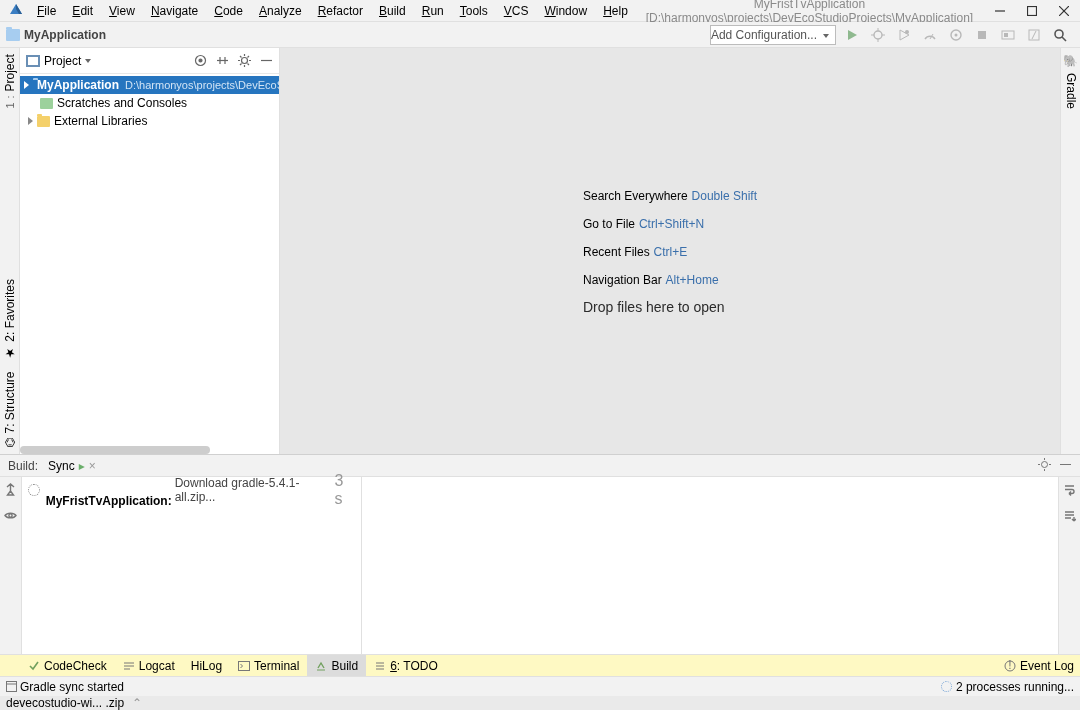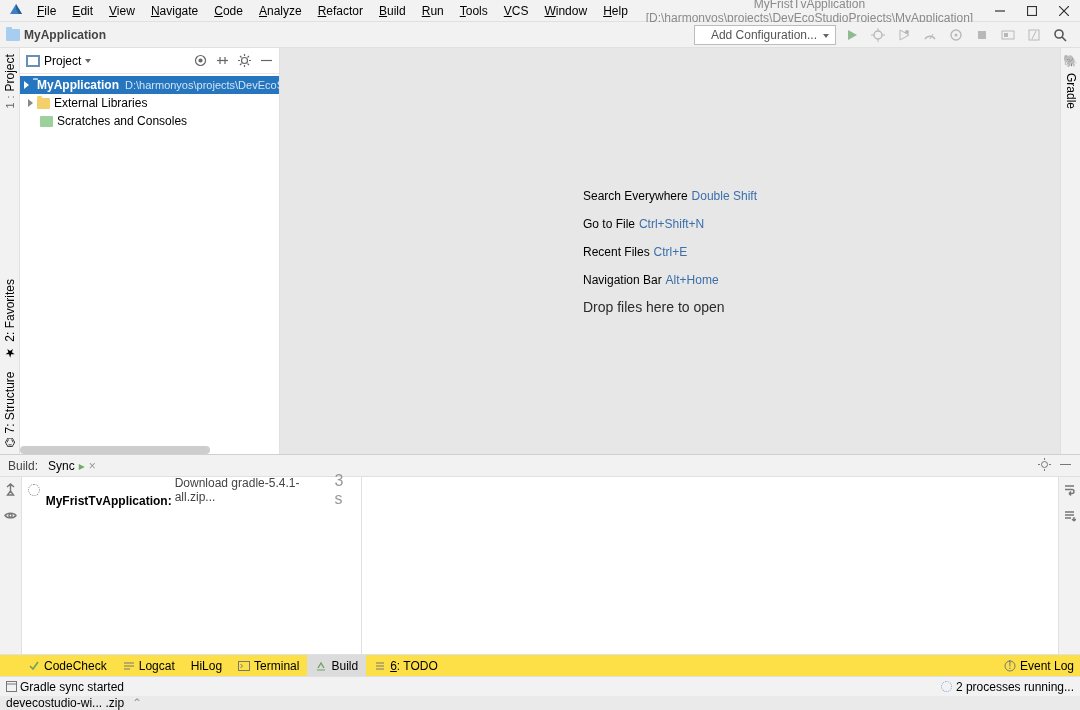--- a/index.html
+++ b/index.html
@@ -17,21 +17,21 @@
 .win-ctrls{display:flex;gap:0;}
 .win-btn{width:32px;height:22px;display:flex;align-items:center;justify-content:center;color:#666;}
 .win-btn svg{width:10px;height:10px;stroke:#333;stroke-width:1.2;fill:none;}
 
 
 .navbar{height:26px;display:flex;align-items:center;background:#f2f2f2;padding:0 6px;border-bottom:1px solid #e0e0e0;}
 .nav-folder-icon{width:14px;height:12px;background:#a7cdf0;margin-right:4px;border-radius:1px;position:relative;}
 .nav-folder-icon::before{content:"";position:absolute;top:-2px;left:0;width:6px;height:2px;background:#a7cdf0;border-radius:1px 1px 0 0;}
 .nav-name{font-weight:600;color:#444;}
 .spacer{flex:1;}
-.nav-dd{height:20px;border:1px solid #bcbcbc;background:#fff;display:flex;align-items:center;padding:0 18px 0 16px;position:relative;color:#555;margin-right:8px;}
+.nav-dd{height:20px;border:1px solid #bcbcbc;background:#fff;display:flex;align-items:center;padding:0 18px 0 0;position:relative;color:#555;margin-right:8px;}
 .nav-dd::after{content:"";position:absolute;right:6px;top:8px;border-left:3px solid transparent;border-right:3px solid transparent;border-top:4px solid #666;}
 .tb-icons{display:flex;gap:10px;align-items:center;padding-right:6px;}
 .tb-icon{width:16px;height:16px;display:flex;align-items:center;justify-content:center;}
 .tb-icon svg{width:14px;height:14px;}
 
 
 .middle{flex:1;display:flex;min-height:0;}
 
 .vstrip{width:20px;background:#f2f2f2;border-right:1px solid #e0e0e0;display:flex;flex-direction:column;align-items:center;}
 .vstrip.right{border-right:none;border-left:1px solid #e0e0e0;}
@@ -86,21 +86,21 @@
 .build-tree-row{display:flex;align-items:center;height:18px;}
 .build-spin{width:12px;height:12px;border:1.5px dotted #888;border-radius:50%;margin-right:6px;}
 .build-tree-name{font-weight:700;margin-top:22px;}
 .build-tree-desc{color:#444;margin-left:3px;}
 .build-tree-time{margin-left:auto;color:#999;font-size:16px;}
 .build-out{flex:1;}
 .build-rgut{width:22px;background:#f2f2f2;border-left:1px solid #e0e0e0;display:flex;flex-direction:column;align-items:center;gap:10px;padding-top:6px;}
 .build-rgut svg{width:13px;height:13px;stroke:#777;fill:none;stroke-width:1.4;}
 
 
-.toolstrip{height:22px;border-top:1px solid #e0e0e0;background:#fde047;display:flex;align-items:center;}
+.toolstrip{height:22px;border-top:1px solid #e0e0e0;background:#fef9c3;display:flex;align-items:center;}
 .ts-gap-left{width:20px;}
 .ts-item{display:flex;align-items:center;gap:4px;padding:0 8px;height:100%;color:#555;}
 .ts-item.sel{background:#dcdcdc;}
 .ts-item svg{width:12px;height:12px;}
 .ts-num{text-decoration:underline;}
 .ts-right{margin-left:auto;display:flex;align-items:center;padding-right:6px;gap:4px;}
 .ts-right svg{width:12px;height:12px;}
 
 
 .statusbar{height:20px;border-top:1px solid #e0e0e0;background:#f2f2f2;display:flex;align-items:center;padding:0 6px;}
@@ -271,28 +271,28 @@
             </div>
         </div>
       </div>
       <div class="tree">
         <div class="tree-row sel">
           <span class="tri"></span>
           <span class="tree-icon"></span>
           <span class="tree-sel-name">MyApplication</span>
           <span class="tree-path">D:\harmonyos\projects\DevEcoStudioProjects\MyApplication</span>
         </div>
+        <div class="tree-row" style="padding-left:20px">
+          <span class="tree-icon scratch"></span>
+          <span class="tree-name">Scratches and Consoles</span>
+        </div>
         <div class="tree-row" style="padding-left:8px">
           <span class="tri"></span>
           <span class="tree-icon lib"></span>
           <span class="tree-name">External Libraries</span>
-        </div>
-        <div class="tree-row" style="padding-left:20px">
-          <span class="tree-icon scratch"></span>
-          <span class="tree-name">Scratches and Consoles</span>
         </div>
         <div class="tree-scroll"></div>
       </div>
     </div>
 
     <div class="editor">
       <div class="welcome">
         <div class="welcome-line"><span>Search Everywhere</span> <span class="welcome-key">Double Shift</span></div>
         <div class="welcome-line"><span>Go to File</span> <span class="welcome-key">Ctrl+Shift+N</span></div>
         <div class="welcome-line"><span>Recent Files</span> <span class="welcome-key">Ctrl+E</span></div>

